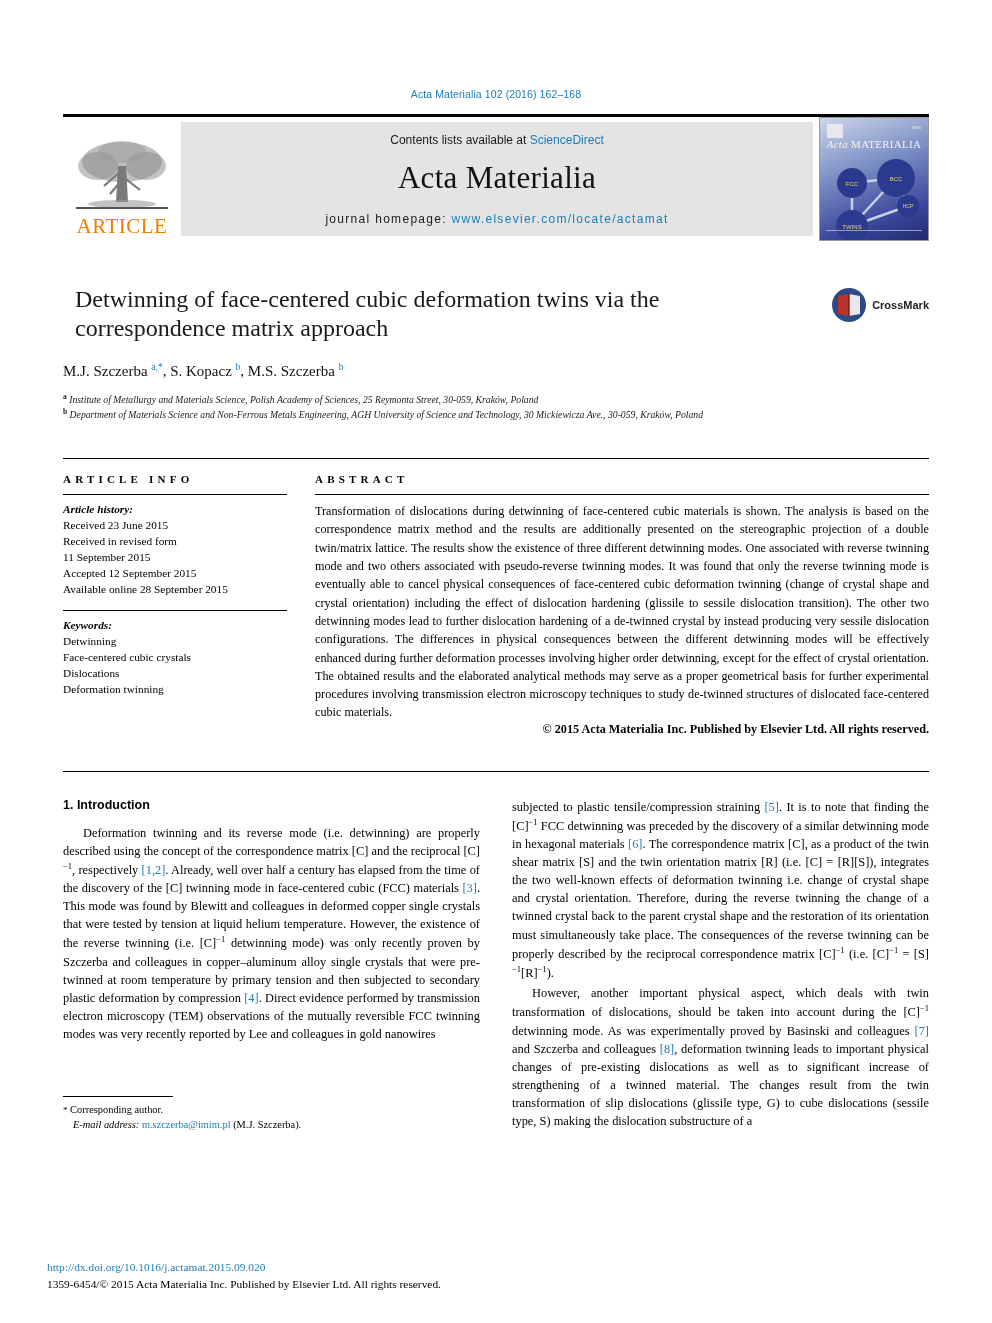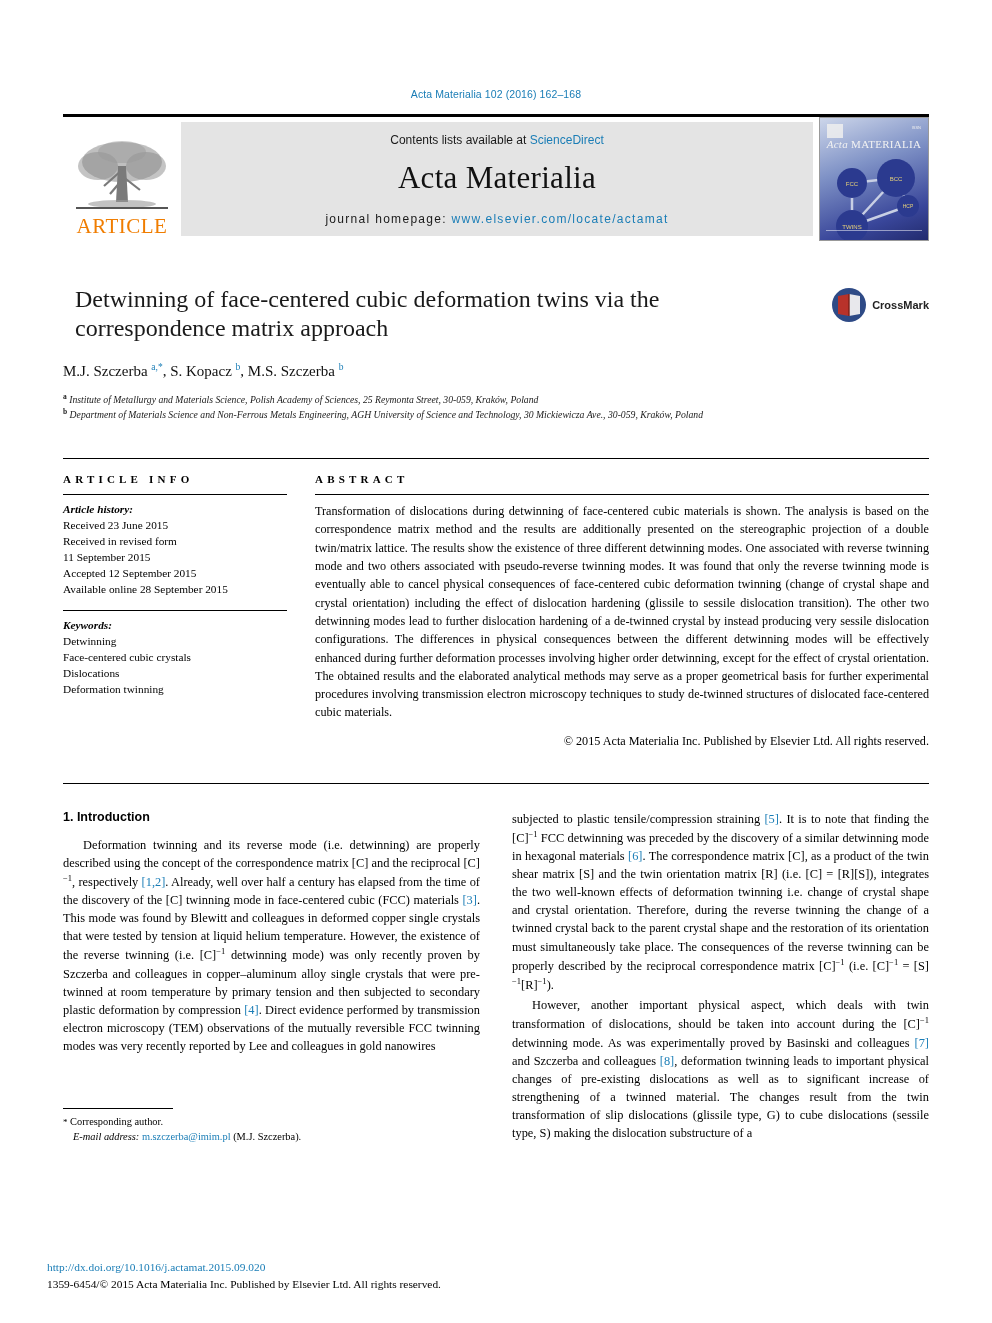--- a/index.html
+++ b/index.html
@@ -194,21 +194,21 @@
   .info-sep { margin-top: 13px; border-top: 1px solid #000; }
   .abstract-text {
     padding-top: 7px;
     font-size: 12.2px;
     line-height: 1.5;
     text-align: justify;
   }
   .copyright-line {
     text-align: right;
     font-size: 12.2px;
-    margin-top: 12px;
+    font-weight: bold;
   }
 
   
   .body-wrap {
     margin: 34px 47px 0 47px;
     border-top: 1px solid #000;
     padding-top: 26px;
     display: flex;
     gap: 32px;
   }

